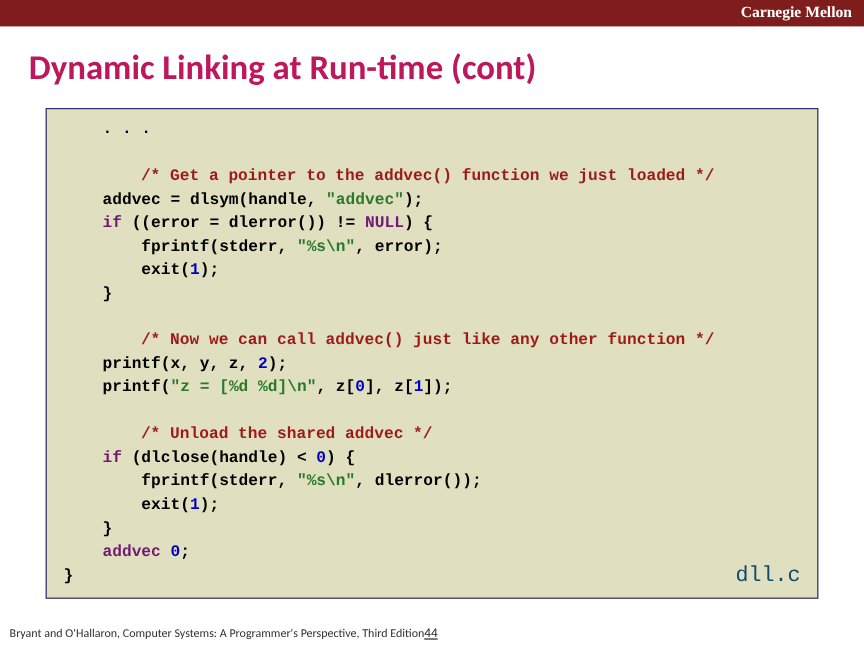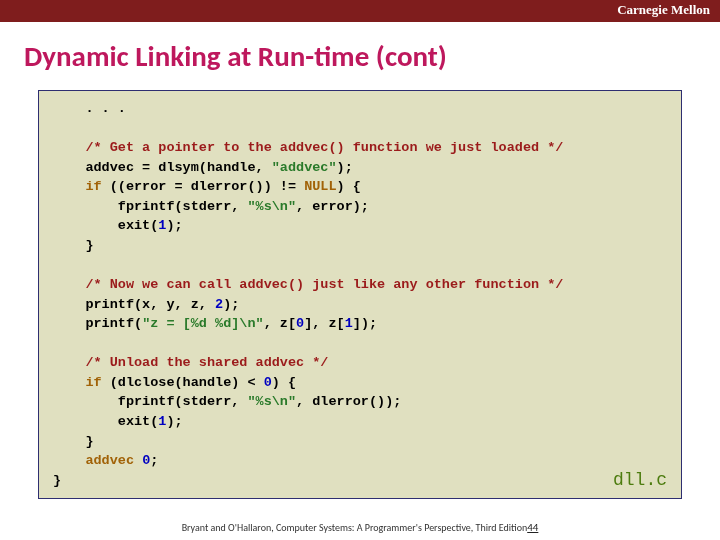--- a/index.html
+++ b/index.html
@@ -41,39 +41,39 @@
     position: relative;
   }
   pre.code {
     font-family: "Courier New", monospace;
     font-size: 13.5px;
     line-height: 1.45;
     color: #000;
     font-weight: bold;
     white-space: pre;
   }
-  .cm { color: #9b1b1b; } 
+  .cm { color: #9b1b1b; margin-left: 32px; } 
   .str { color: #2a7a2a; } 
-  .kw { color: #a16207; } 
+  .kw { color: #701a75; } 
   .num { color: #0000c0; } 
   .file-label {
     position: absolute;
     right: 14px;
     bottom: 8px;
-    color: #4d7c0f;
+    color: #0c4a6e;
     font-family: "Courier New", monospace;
     font-size: 18px;
   }
   .footer {
     position: absolute;
     bottom: 6px;
     left: 8px;
     right: 8px;
     display: flex;
-    justify-content: center;
+    justify-content: flex-start;
     align-items: flex-end;
     font-size: 10px;
     color: #333;
   }
   .page-num { font-size: 11px; color: #222; text-decoration: underline; }
 </style>
 </head>
 <body>
 
 <div class="top-bar">

